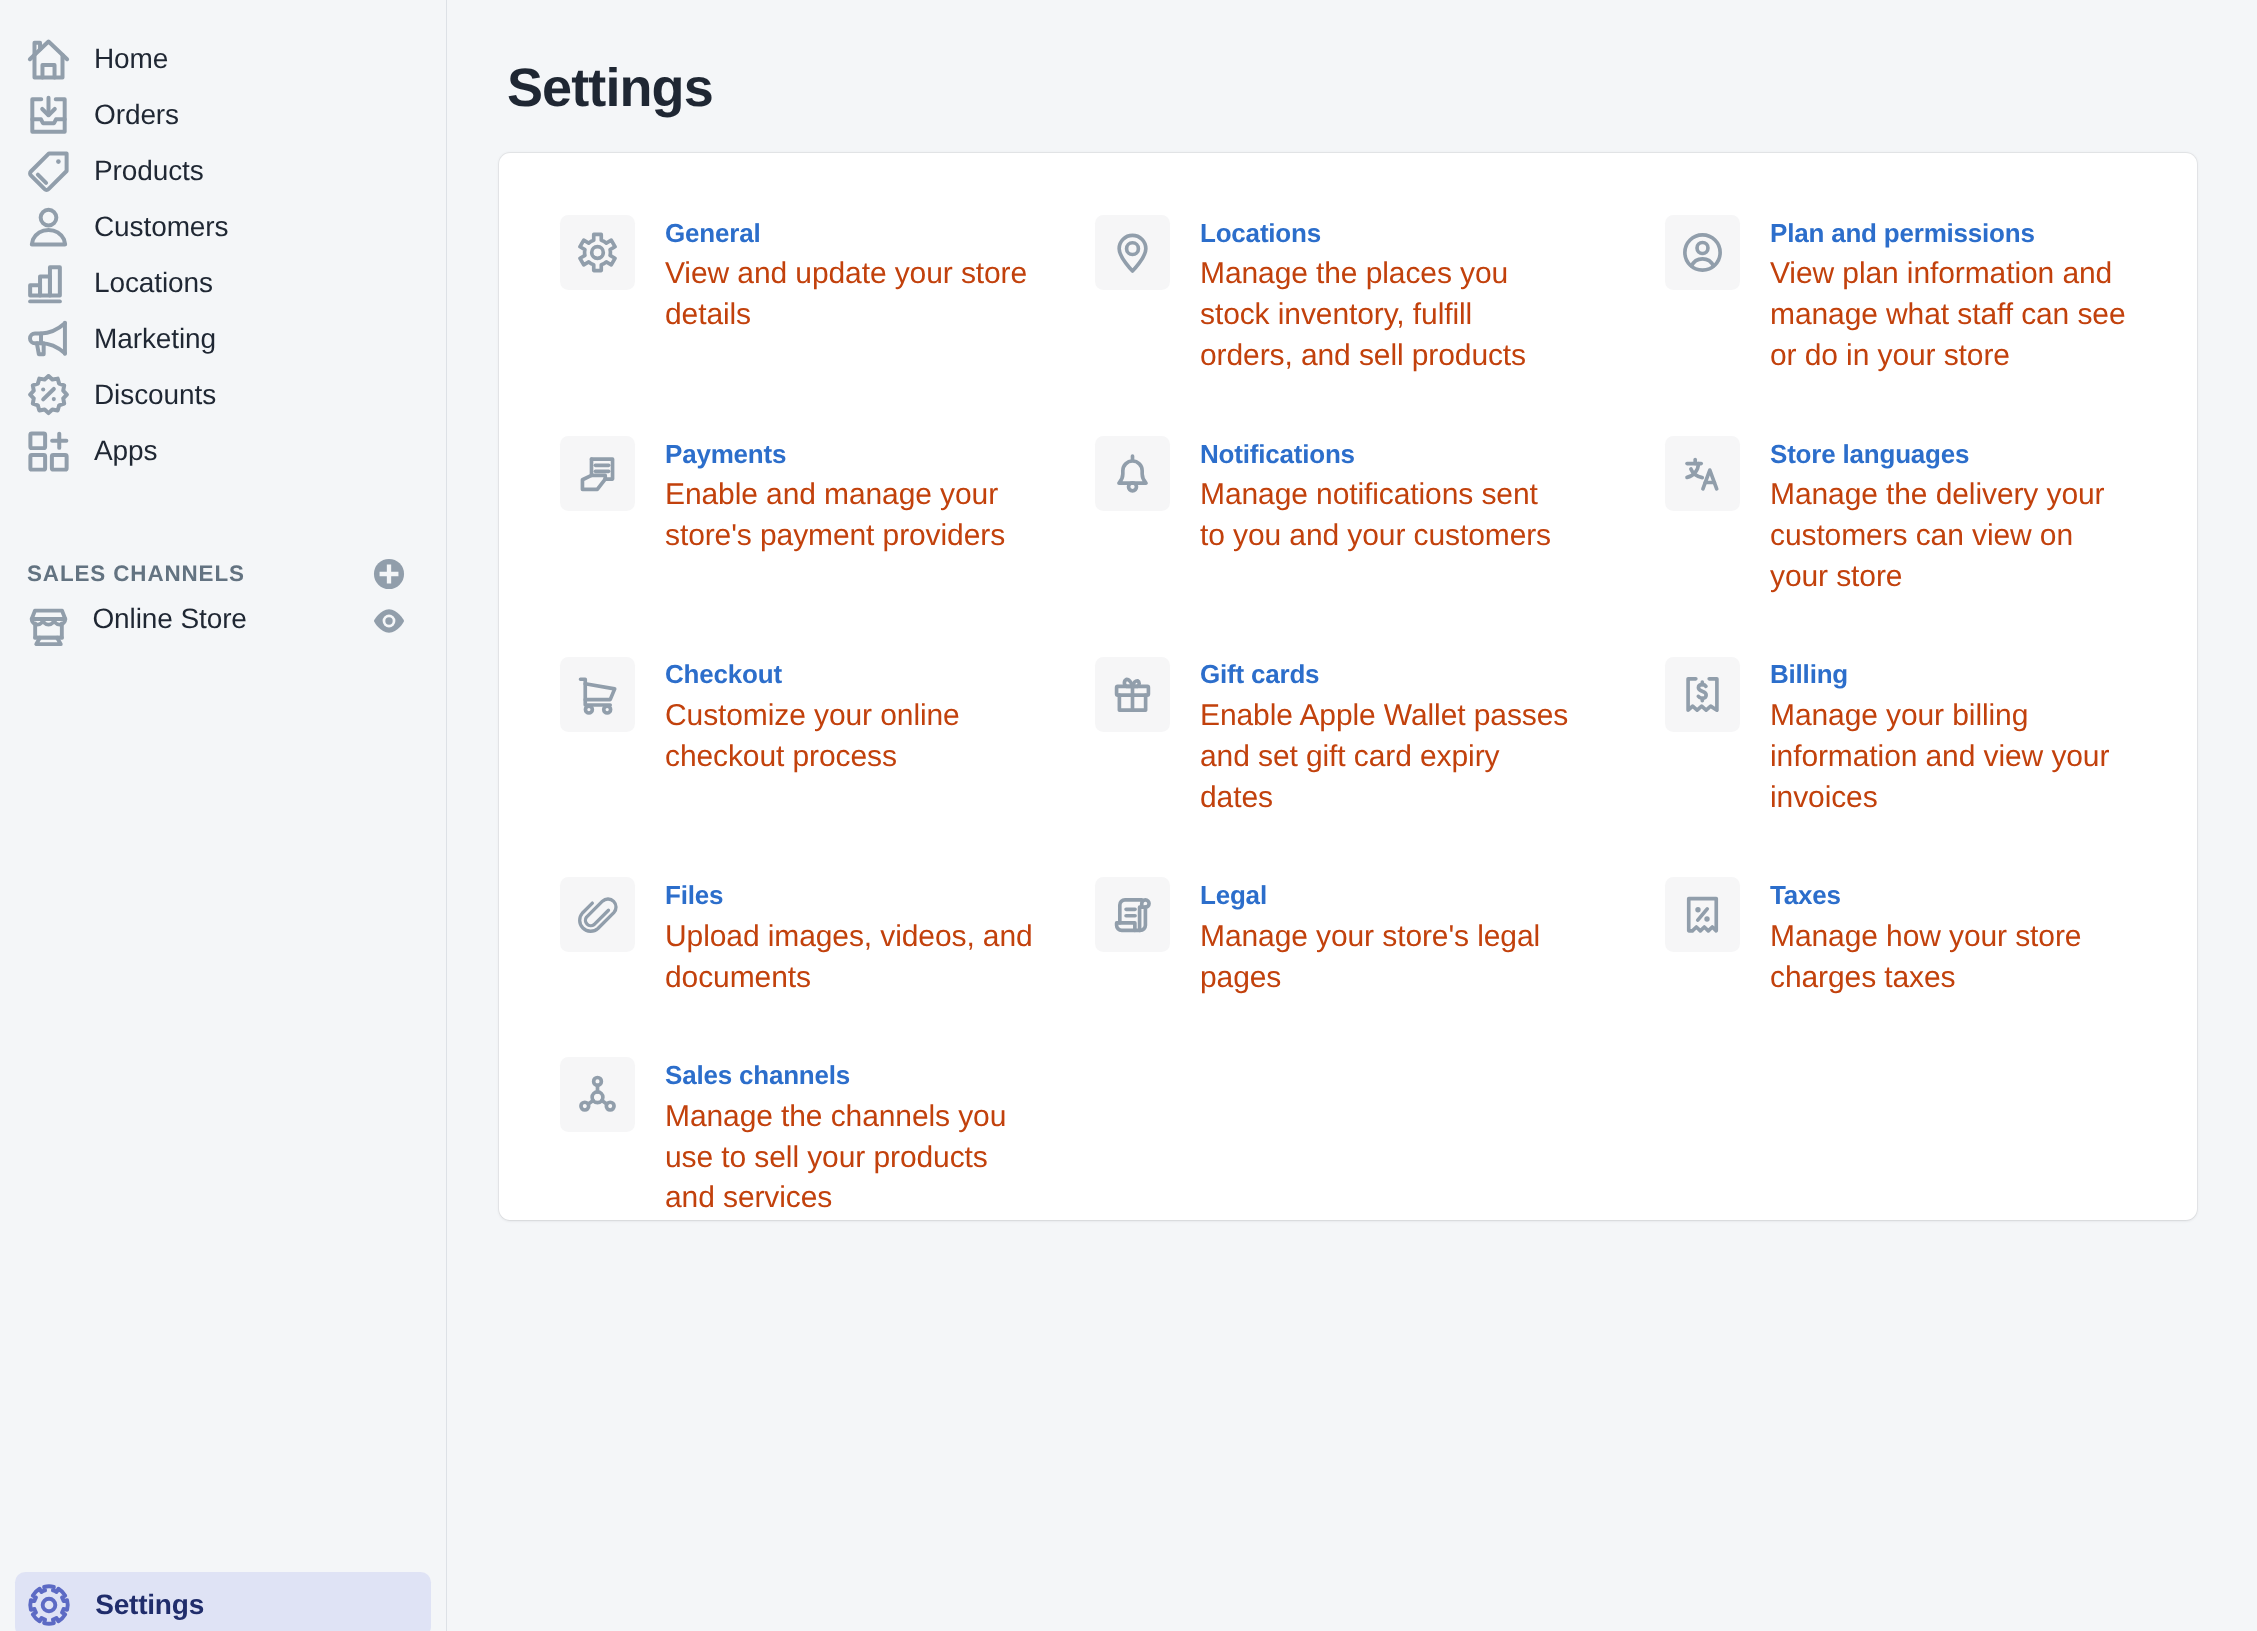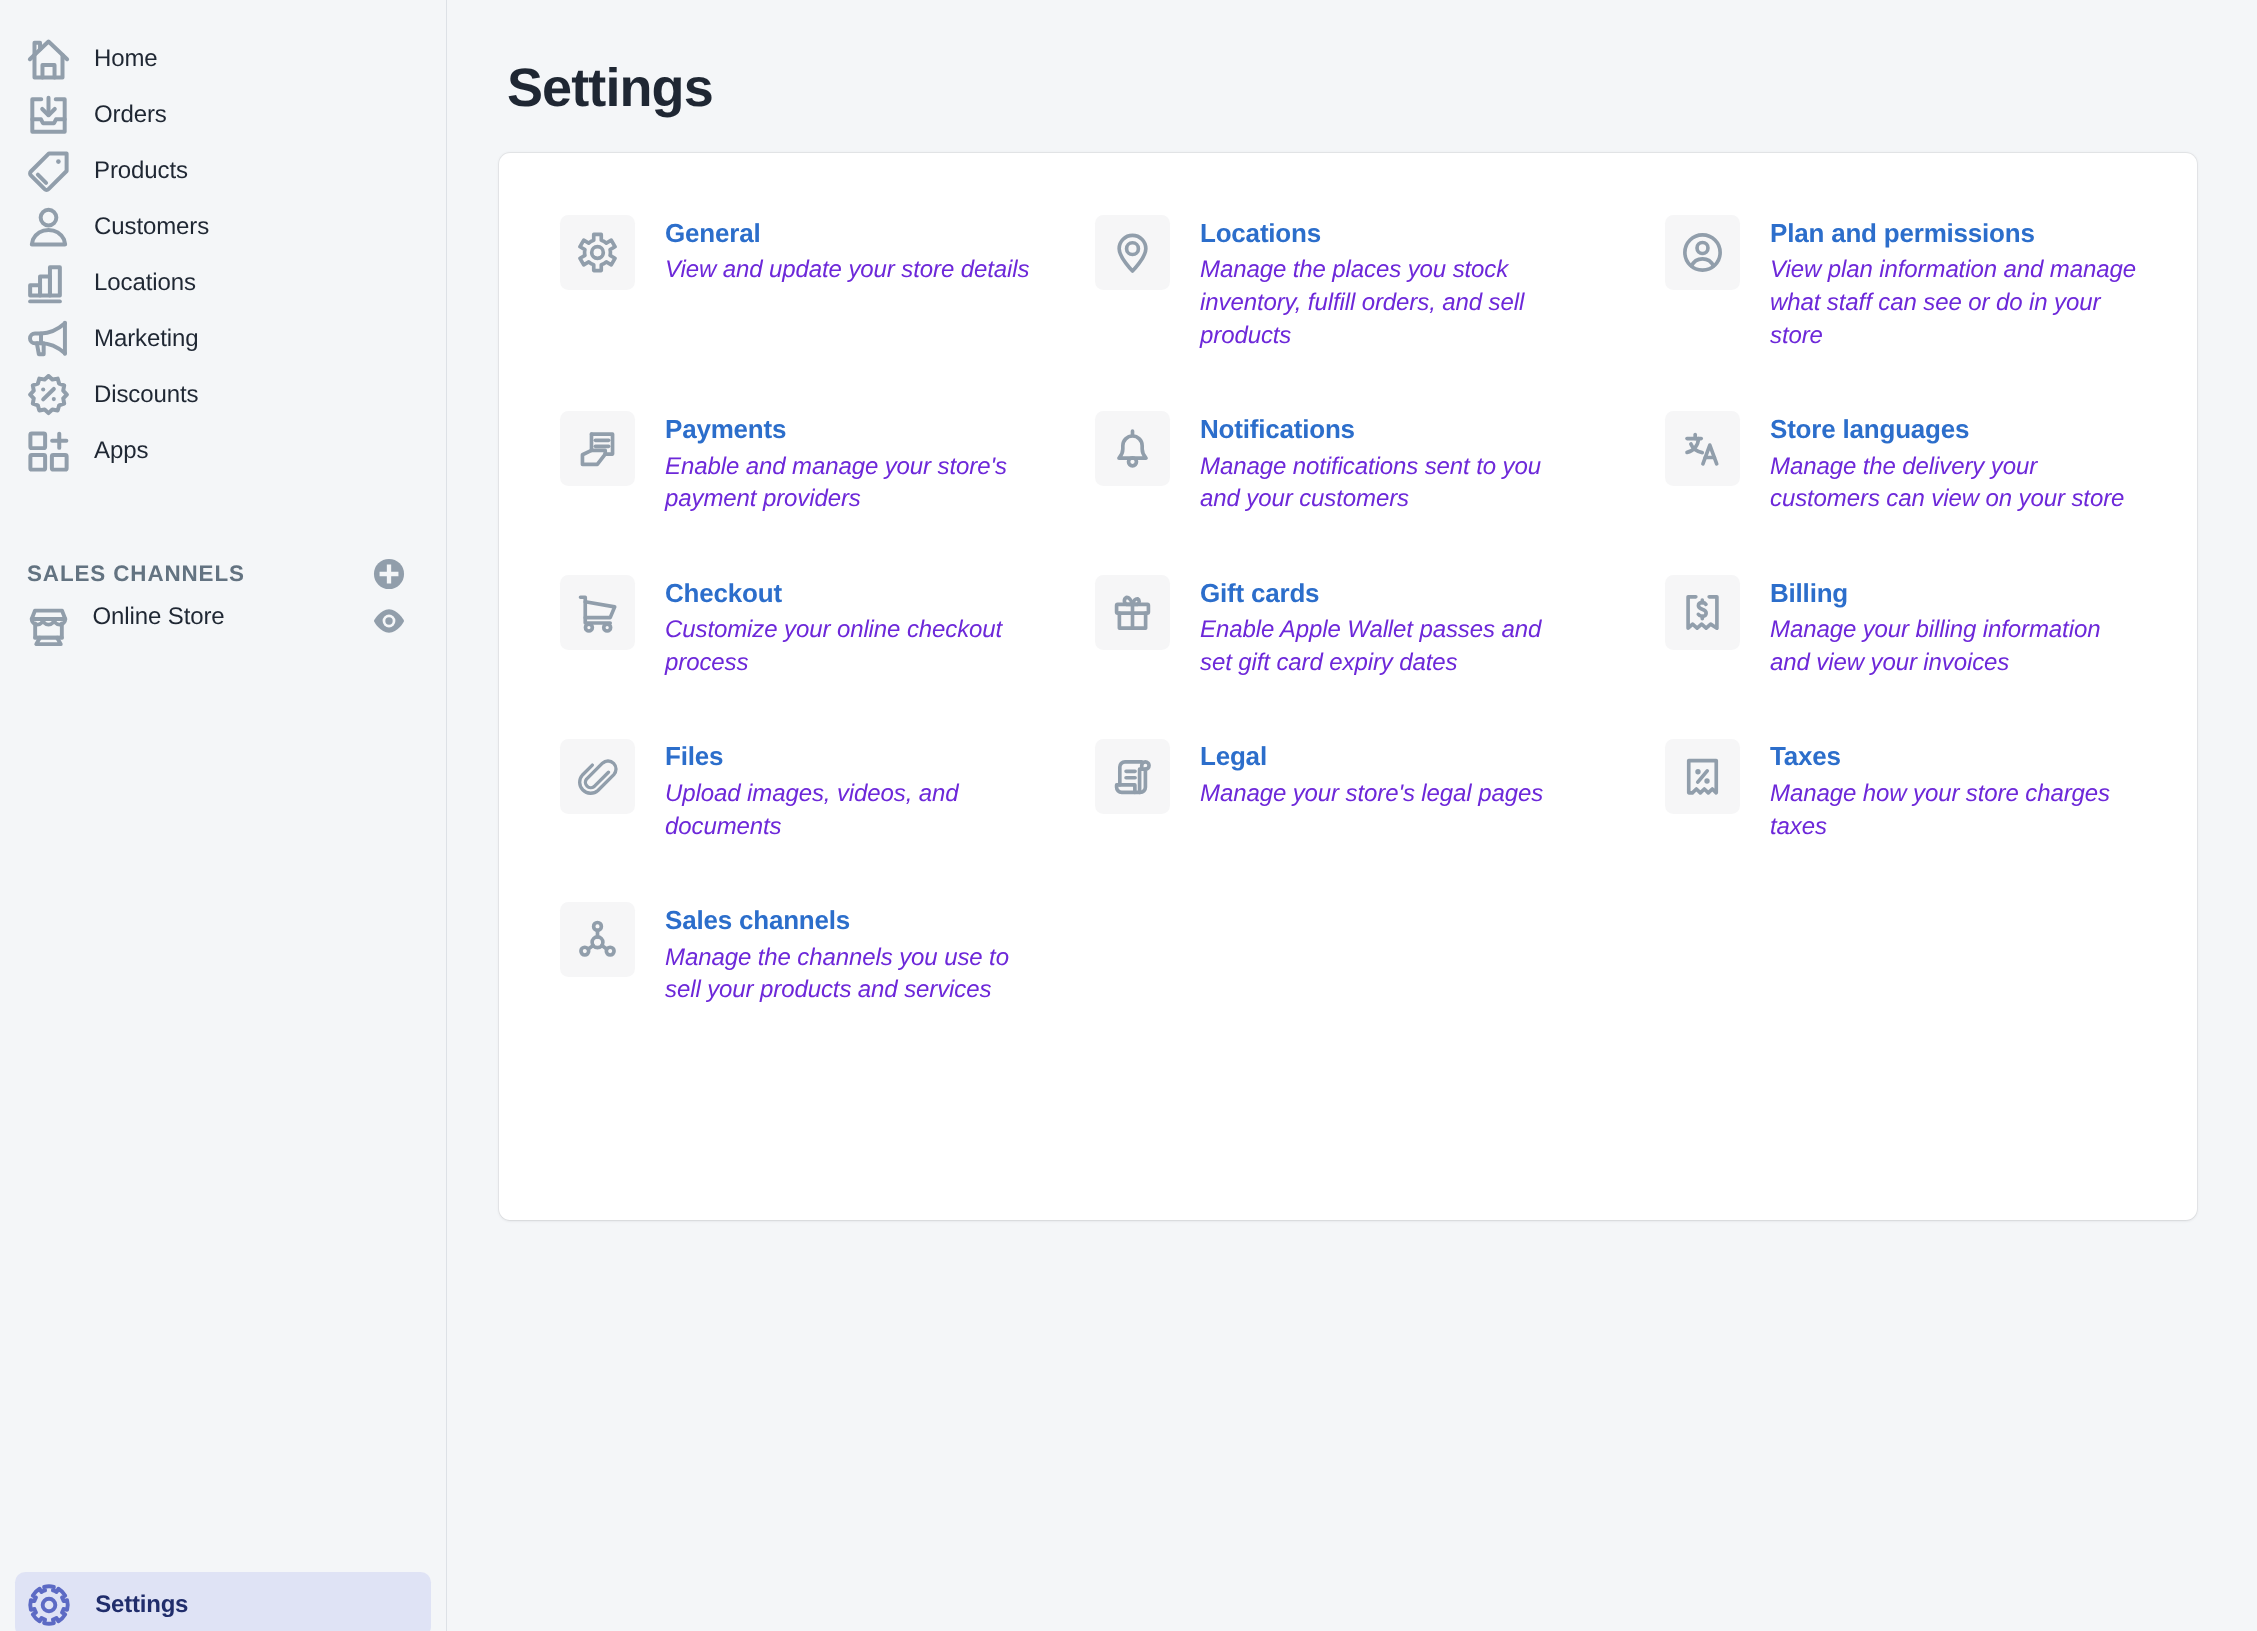--- a/index.html
+++ b/index.html
@@ -24,21 +24,21 @@
     height: 56px;
     padding-left: 14px;
     gap: 24px;
     border-radius: 9.3px;
     margin: 0 13px;
     cursor: pointer;
   }
   .nav-icon { width: 43px; height: 43px; flex: 0 0 43px; display: flex; align-items: center; justify-content: center; }
   .nav-icon svg { width: 43px; height: 43px; display: block; }
   .nav-label {
-    font-size: 24px;
+    font-size: 28px;
     color: #1f2733;
     letter-spacing: -0.1px;
     line-height: 1;
     white-space: nowrap;
   }
   .section-head {
     display: flex; align-items: center; justify-content: space-between;
     margin: 0 13px; padding: 0 28px 0 14px;
     height: 63px;
     margin-top: 63px;
@@ -104,23 +104,22 @@
   }
   .cell-icon svg { width: 43px; height: 43px; display: block; }
   .cell-text { padding-top: 0.9px; width: 369px; }
   .cell-text.narrow { width: 336px; }
   .cell-title {
     font-size: 26px; font-weight: bold; color: #2c6ecb;
     line-height: 1.34; letter-spacing: -0.2px;
     margin-bottom: 3.7px; cursor: pointer;
   }
   .cell-desc {
-    font-size: 24px; color: #6d28d9; line-height: 1.36;
+    font-size: 30px; color: #c2410c; line-height: 1.36;
     letter-spacing: -0.1px;
-    font-style: italic;
   }
 </style>
 </head>
 <body>
 
 <div class="sidebar">
   <nav class="nav-list">
 
     <div class="nav-item">
       <span class="nav-icon">

